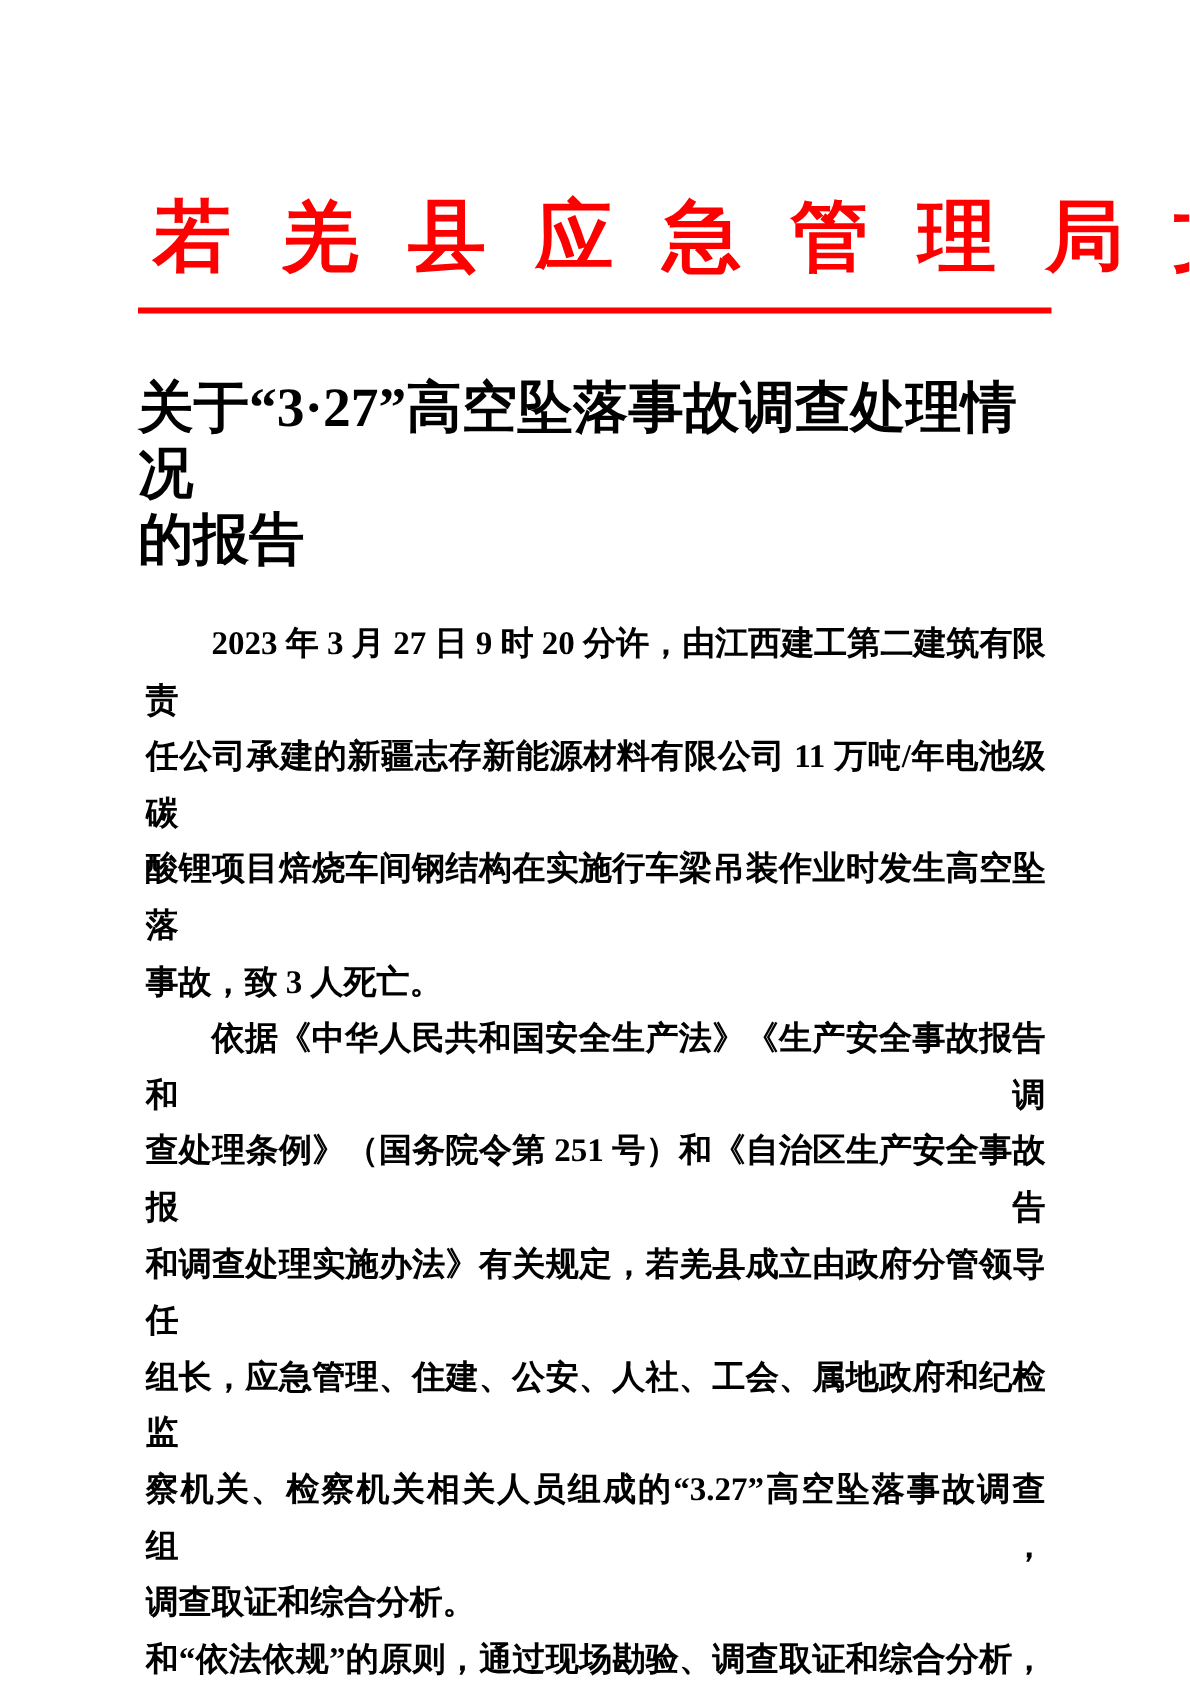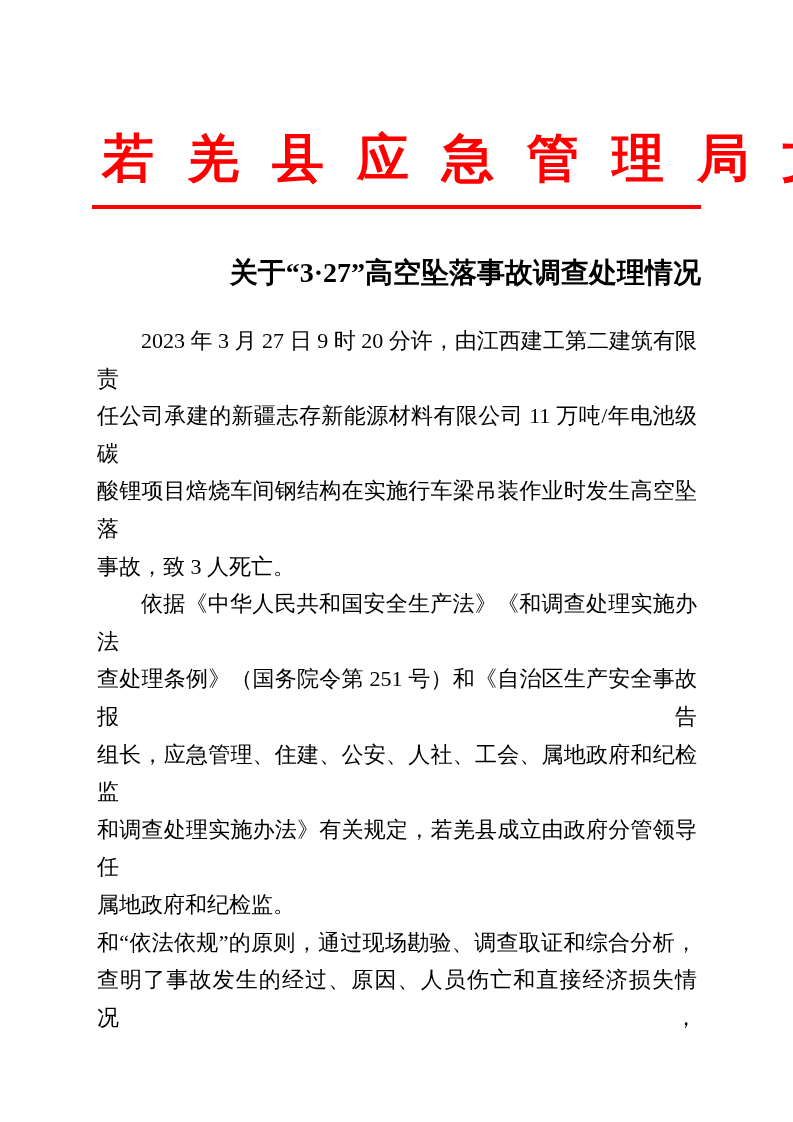--- a/index.html
+++ b/index.html
@@ -31,36 +31,37 @@
     padding-left: 10px; 
     white-space: nowrap;
   }
   .red-divider {
     height: 4px;
     background: #fe0000;
     margin-top: 15px;
   }
   .doc-title {
     margin: 42px 92px 0 92px;
-    font-size: 28px;
+    font-size: 37px;
     font-weight: bold;
     line-height: 44px;
-    text-align: right;
+    text-align: left;
   }
   .doc-body {
     margin: 27px 96px 0 97px;
     font-size: 22px;
     line-height: 37.6px;
     text-align: justify;
   }
   .para { margin: 0; }
   .line {
     text-align: justify;
     white-space: nowrap;      
     overflow: hidden;
+    font-weight: bold;
   }
   .line.fill {
     white-space: normal;
     text-align-last: justify; 
     text-justify: inter-character;
   }
   .line.end {
     white-space: normal;
     text-align-last: left;    
   }
@@ -71,37 +72,39 @@
 
 <div class="page">
 
   <div class="doc-header">
     <div class="org-title" style="color: rgb(254, 0, 0);">若 羌 县 应 急 管 理 局 文 件</div>
     <div class="red-divider" style="background: rgb(254, 0, 0);"></div>
   </div>
 
   <div class="doc-title">
     <div>关于“3·27”高空坠落事故调查处理情况</div>
+    <div>的报告</div>
   </div>
 
   <div class="doc-body">
 
     <div class="para">
       <div class="line indent fill">2023 年 3 月 27 日 9 时 20 分许，由江西建工第二建筑有限责</div>
       <div class="line fill">任公司承建的新疆志存新能源材料有限公司 11 万吨/年电池级碳</div>
       <div class="line fill">酸锂项目焙烧车间钢结构在实施行车梁吊装作业时发生高空坠落</div>
       <div class="line end">事故，致 3 人死亡。</div>
     </div>
 
     <div class="para">
-      <div class="line indent fill">依据《中华人民共和国安全生产法》《和调查处理实施办法</div>
+      <div class="line indent fill">依据《中华人民共和国安全生产法》《生产安全事故报告和调</div>
       <div class="line fill">查处理条例》（国务院令第 251 号）和《自治区生产安全事故报告</div>
+      <div class="line fill">和调查处理实施办法》有关规定，若羌县成立由政府分管领导任</div>
       <div class="line fill">组长，应急管理、住建、公安、人社、工会、属地政府和纪检监</div>
-      <div class="line fill">和调查处理实施办法》有关规定，若羌县成立由政府分管领导任</div>
-      <div class="line end">属地政府和纪检监。</div>
+      <div class="line fill">察机关、检察机关相关人员组成的“3.27”高空坠落事故调查组，</div>
+      <div class="line end">调查取证和综合分析。</div>
     </div>
 
     <div class="para">
       <div class="line fill">和“依法依规”的原则，通过现场勘验、调查取证和综合分析，</div>
       <div class="line fill">查明了事故发生的经过、原因、人员伤亡和直接经济损失情况，</div>
 
     </div>
 
   </div>
 

